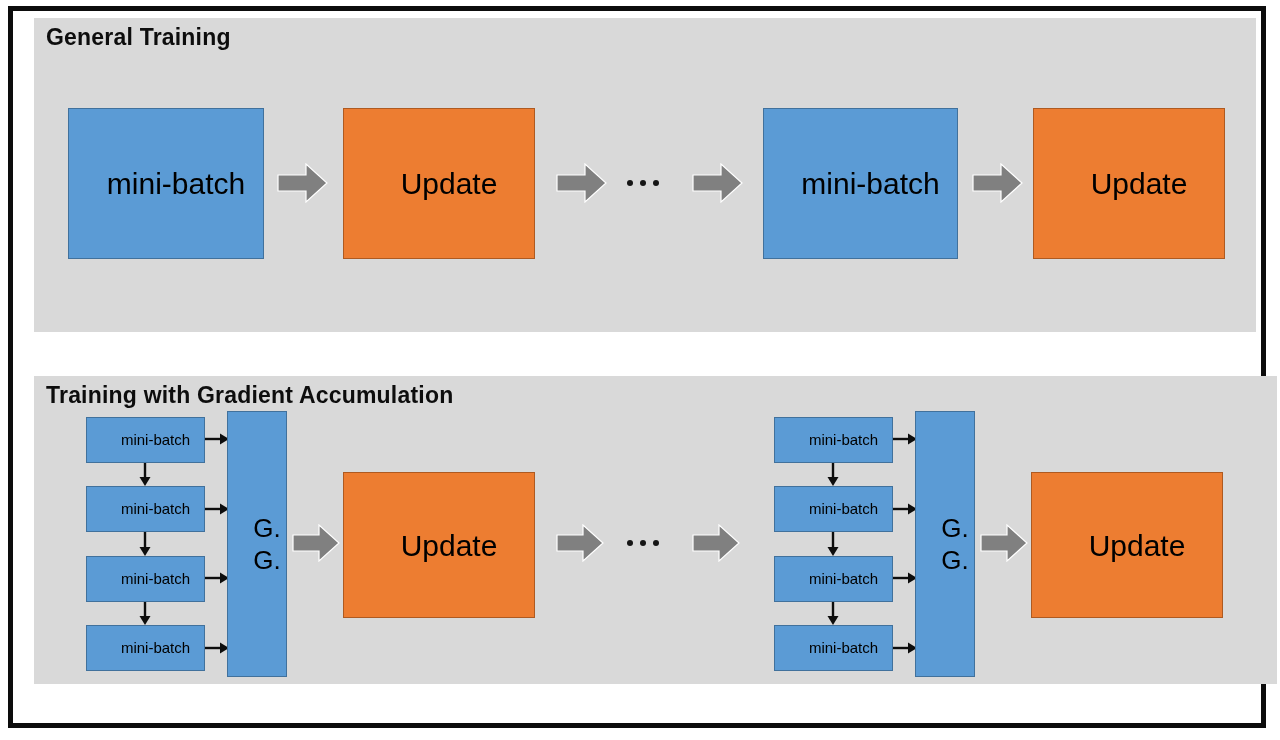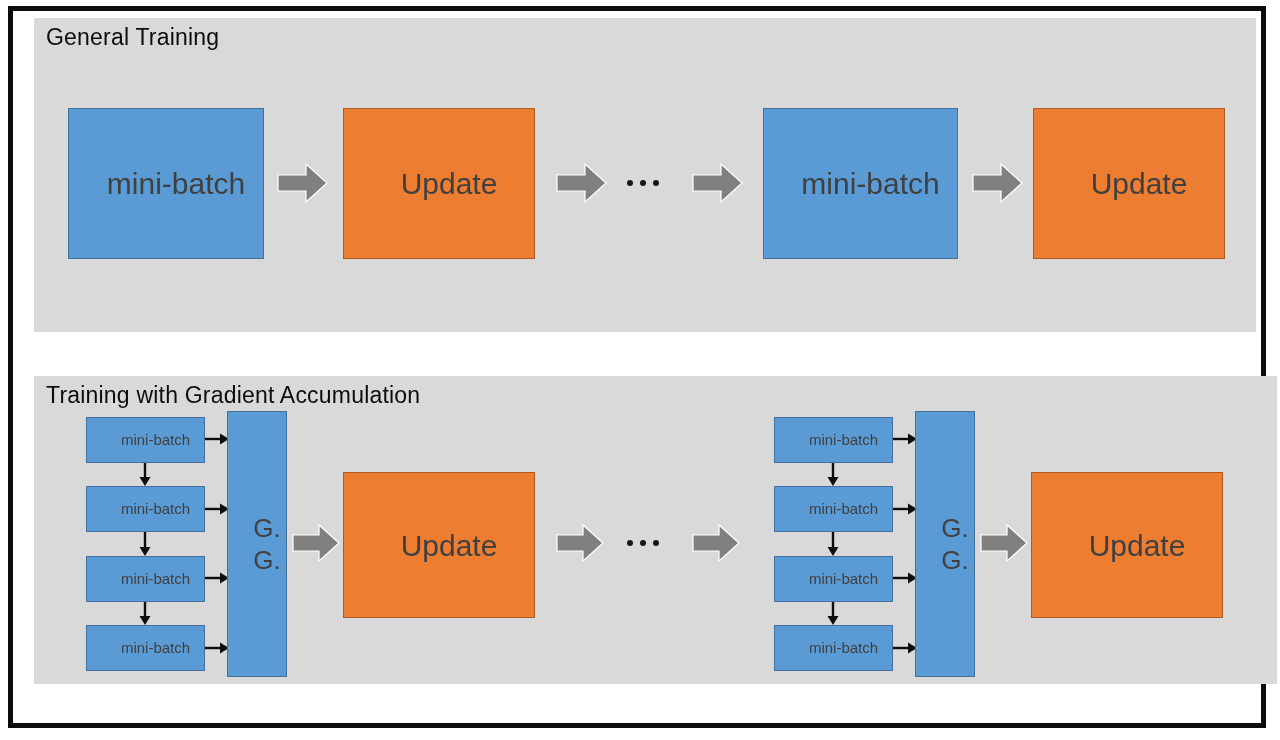--- a/index.html
+++ b/index.html
@@ -42,30 +42,31 @@
   #panel-gradacc  { left: 34px; top: 376px; width: 1215px; height: 308px; padding-left: 28px; }
 
   .panel-title {
     position: absolute;
     left: 12px;
     top: 6px;
     font-size: 23px;
     color: #0d0d0d;
     letter-spacing: 0.2px;
     white-space: nowrap;
+    font-weight: bold;
   }
 
   
   .box {
     position: absolute;
     box-sizing: border-box;
     display: flex;
     align-items: center;
     justify-content: center;
-    color: #404040;
+    color: #000000;
     text-align: center;
     line-height: 1.1;
     padding-left: 20px;
   }
   .box.blue {
     background: #5b9bd5;
     border: 1px solid #41719c;
   }
   .box.orange {
     background: #ed7d31;

